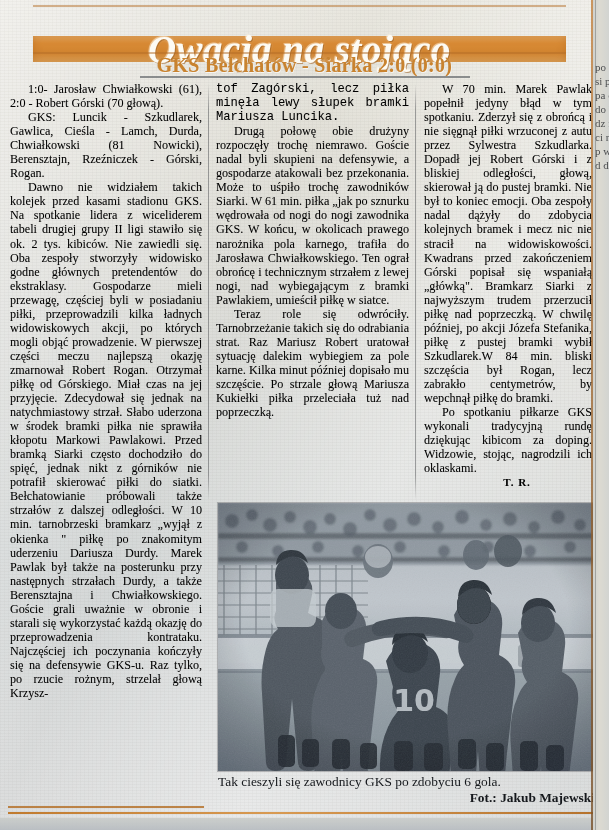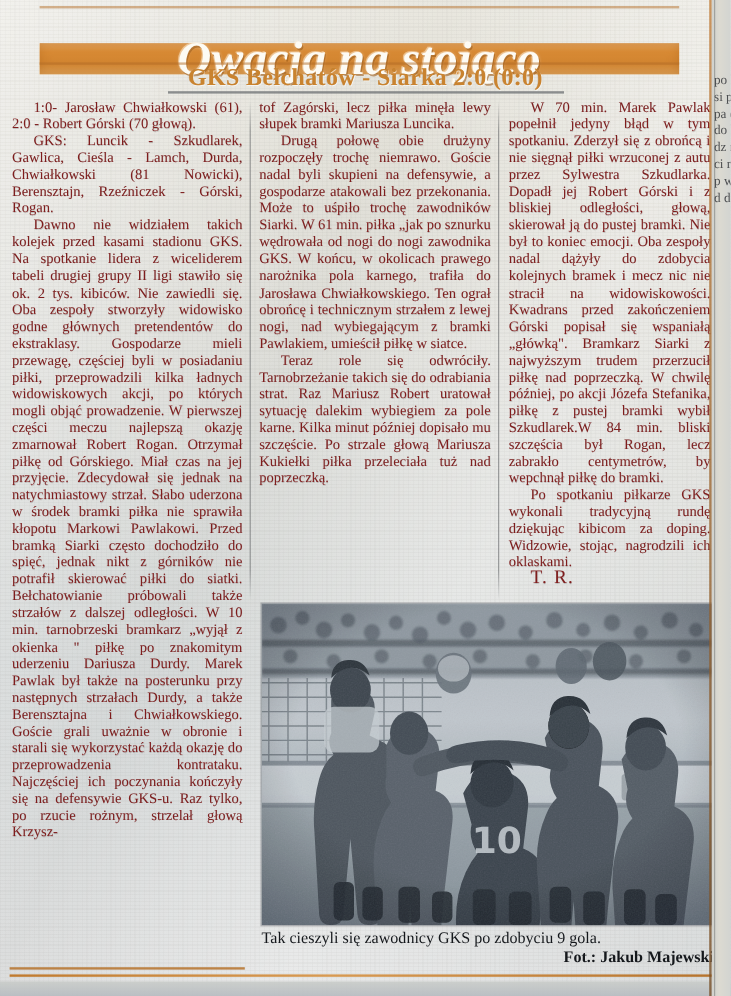--- a/index.html
+++ b/index.html
@@ -97,36 +97,36 @@
     opacity: 0.75;
   }
 
   
   .col {
     position: absolute;
     top: 82px;
     font-size: 12.1px;
     line-height: 14.05px;
     text-align: justify;
-    color: #7f1d1d;
+    color: #000000;
     text-shadow: 0.3px 0.3px 0.4px rgba(120,120,120,0.35);
   }
   #col1 { left: 10px;  width: 192px; }
   #col2 { left: 216px; width: 193px; }
   #col3 { left: 424px; width: 168px; }
 
   .col p { margin: 0; text-indent: 18px; }
-  .col p.noindent { text-indent: 0; }
+  .col p.noindent { text-indent: 0; font-family: Liberation Mono, monospace; }
   .col b { font-weight: normal; }
 
   .byline {
-    text-align: left;
+    text-align: center;
     margin-top: 6px;
-    font-weight: normal;
-    font-size: 16px;
+    font-weight: bold;
+    font-size: 11px;
     letter-spacing: 1px;
     text-indent: 0;
   }
 
   
   .vrule {
     position: absolute;
     width: 1px;
     background: linear-gradient(180deg, rgba(90,92,95,0.0) 0%, rgba(90,92,95,0.55) 6%, rgba(90,92,95,0.55) 94%, rgba(90,92,95,0.0) 100%);
   }
@@ -381,21 +381,21 @@
         </g>
       </g>
 
       <rect x="0" y="0" width="376" height="268" fill="url(#vig)"></rect>
       <rect x="0" y="0" width="376" height="268" filter="url(#grain)" opacity="0.5"></rect>
       <rect x="0" y="0" width="376" height="268" fill="#5b6b8a" opacity="0.07"></rect>
     </svg>
   </div>
 
   <div class="photo-caption">
-    <span>Tak cieszyli się zawodnicy GKS po zdobyciu 9 gola.</span>
+    <span>Tak cieszyli się zawodnicy GKS po zdobyciu 6 gola.</span>
     <span class="credit">Fot.: Jakub Majewski</span>
   </div>
 
   <div class="col1-rule"></div>
   <div class="bottom-rule"></div>
   <div class="bottom-edge"></div>
 
   <div class="right-gutter">
     <div class="gutter-text">po ka si pu pa od do ko dz ni ci ra p w j d d</div>
   </div>

